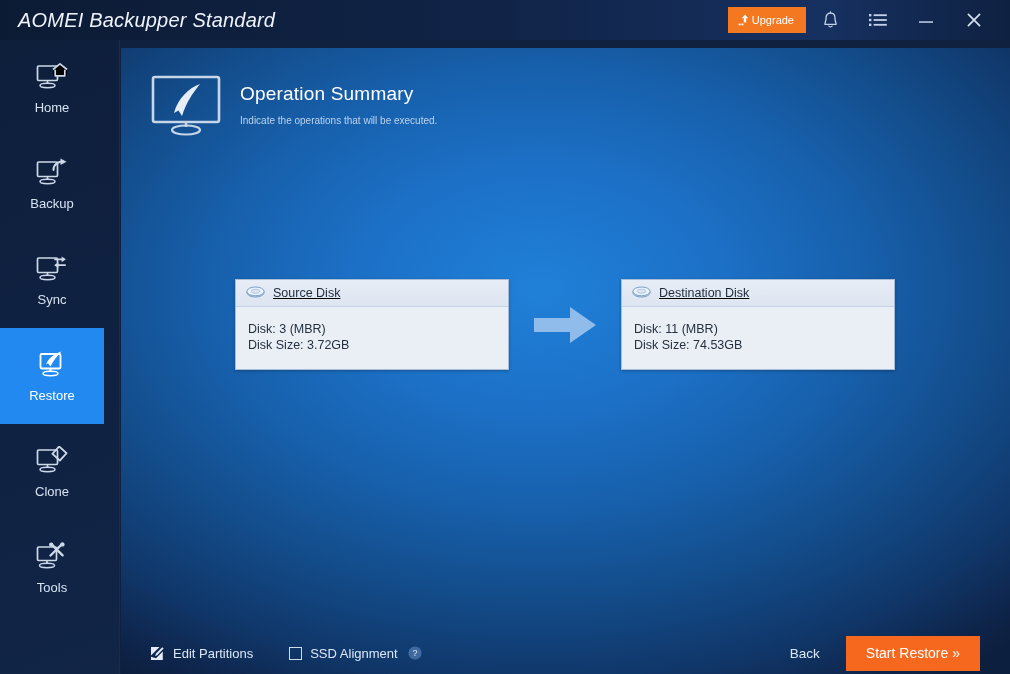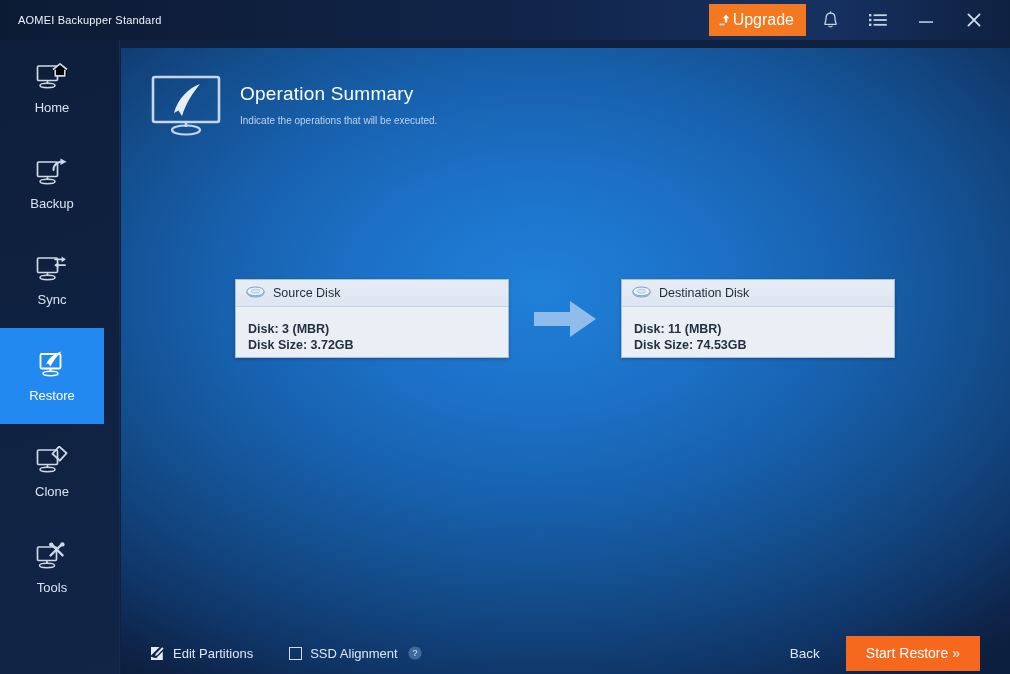--- a/index.html
+++ b/index.html
@@ -30,37 +30,38 @@
     background: linear-gradient(to right, #0d1d38 0%, #12264a 45%, #152c55 75%, #102murky 100%);
     background: linear-gradient(to right, #0d1c36 0%, #122549 50%, #16305c 80%, #102murky 100%);
     background: linear-gradient(90deg, #0c1b34 0%, #112448 50%, #163060 82%, #0f2141 100%);
     display: flex;
     align-items: center;
     box-sizing: border-box;
     padding: 0 12px 0 18px;
   }
   .app-title {
     color: #eef3fb;
-    font-size: 11px;
+    font-size: 20px;
     letter-spacing: .2px;
     white-space: nowrap;
+    font-style: italic;
   }
   .titlebar-right {
     margin-left: auto;
     display: flex;
     align-items: center;
     gap: 0px;
   }
   .upgrade-btn {
     display: flex;
     align-items: center;
     background: #f3781f;
     color: #ffffff;
-    font-size: 16px;
-    height: 32px;
+    font-size: 11px;
+    height: 26px;
     padding: 0 12px 0 10px;
     border: none;
     cursor: pointer;
     font-family: "Liberation Sans", sans-serif;
     white-space: nowrap;
   }
   .upgrade-btn svg { display:block; }
   .tb-icon {
     width: 48px;
     height: 40px;
@@ -158,32 +159,32 @@
   }
   .card-head {
     height: 27px;
     display: flex;
     align-items: center;
     gap: 8px;
     padding: 0 10px;
     background: linear-gradient(to bottom, #e7edf6 0%, #dde5f1 100%);
     border-bottom: 1px solid #c3d2e4;
     box-sizing: border-box;
+    text-decoration: underline;
   }
   .card-head-title {
     color: #1d2a3a;
     font-size: 12.5px;
     line-height: 1;
   }
   .disk-glyph { width: 19px; height: 14px; flex: none; }
   .disk-glyph svg { display:block; }
   .card-body {
-    padding: 14px 12px 4px 12px;
+    padding: 14px 12px 16px 12px;
     background: #eaeff6;
-    font-weight: bold;
   }
   .card-line {
     color: #25303f;
     font-size: 12.5px;
     line-height: 16px;
     white-space: nowrap;
   }
   .arrow-wrap {
     flex: 1;
     display: flex;

